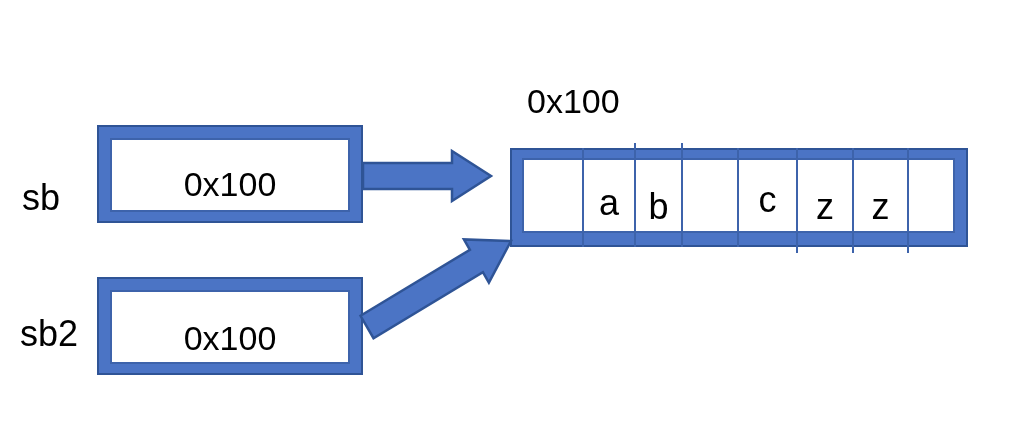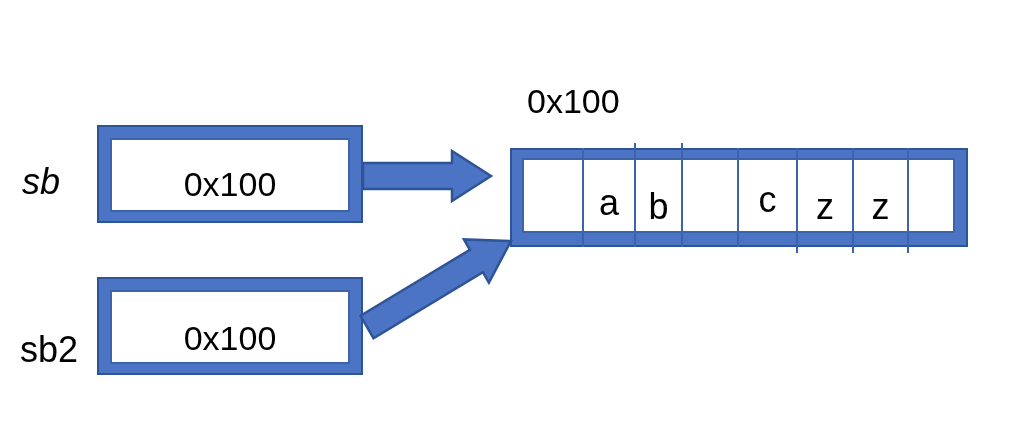--- a/index.html
+++ b/index.html
@@ -21,22 +21,22 @@
     overflow: hidden;
   }
 
   
   .var-label {
     position: absolute;
     font-size: 36px;
     line-height: 1;
     color: var(--text);
   }
-  .var-label.sb  { left: 22px; top: 164px; font-style: italic; }
-  .var-label.sb2 { left: 20px; top: 332px; }
+  .var-label.sb  { left: 22px; top: 180px; }
+  .var-label.sb2 { left: 20px; top: 316px; }
 
   
   .ptr-box {
     position: absolute;
     background: var(--shape-fill);
     box-shadow: inset 0 0 0 2px var(--shape-outline);
   }
   .ptr-box.sb-box  { left: 97px; top: 125px; width: 266px; height: 98px; }
   .ptr-box.sb2-box { left: 97px; top: 277px; width: 266px; height: 98px; }
   .ptr-inner {

